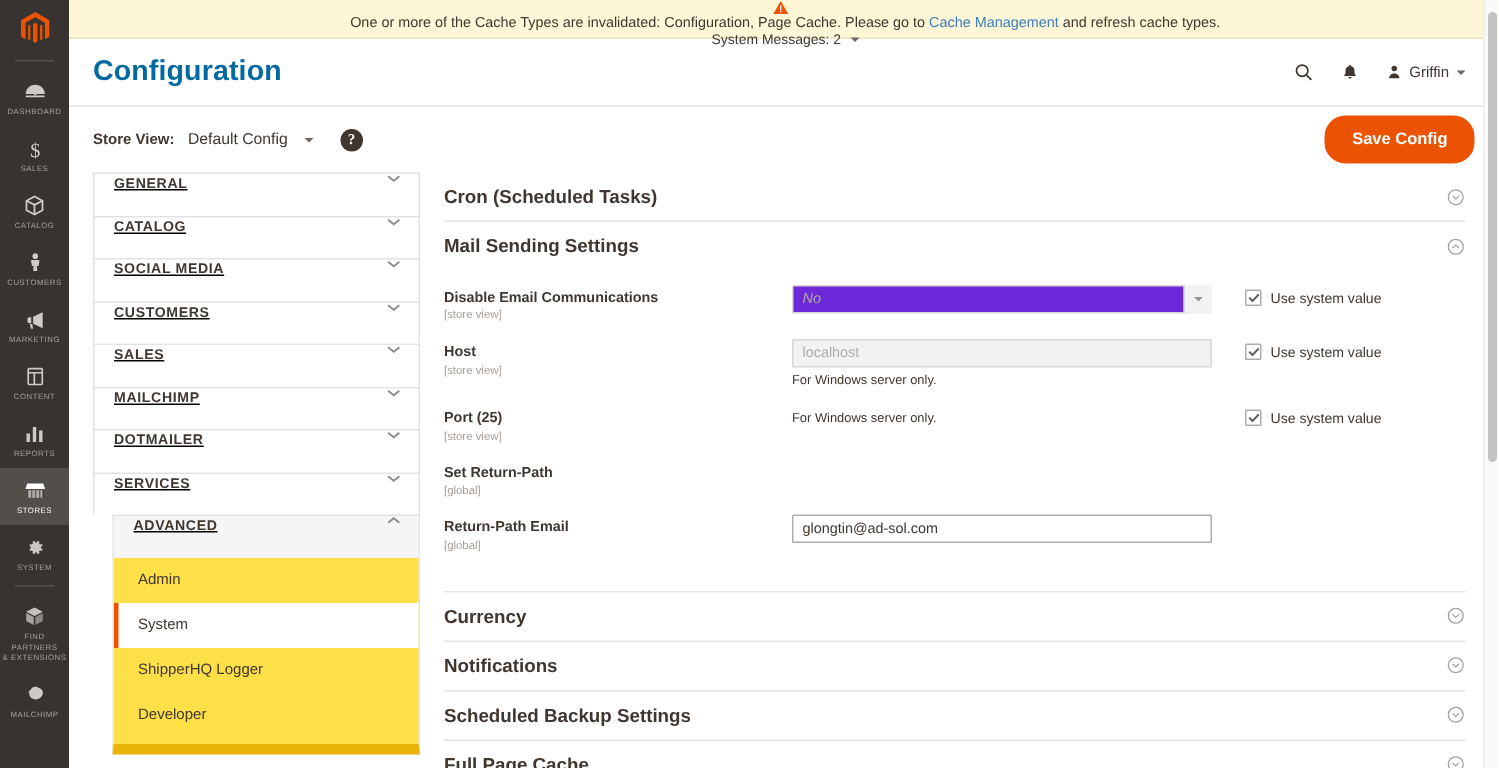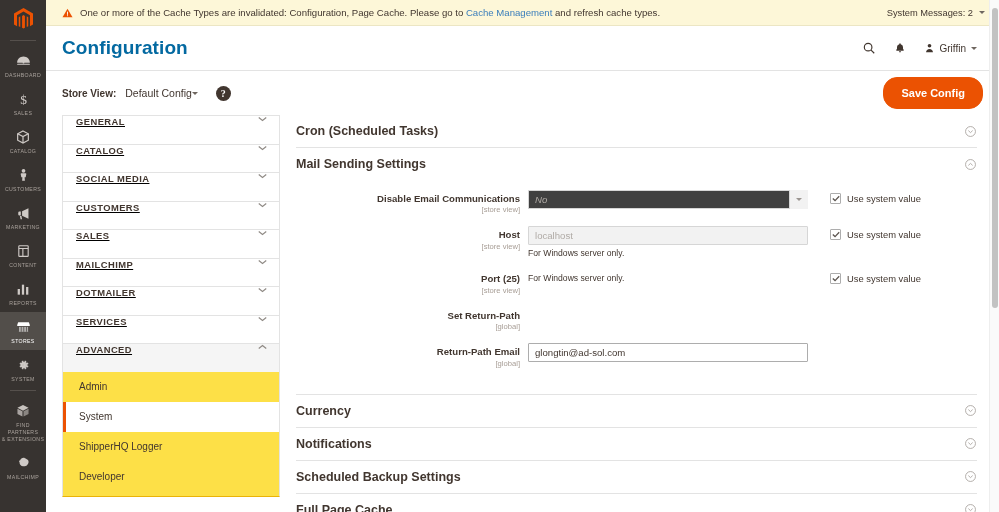--- a/index.html
+++ b/index.html
@@ -60,20 +60,21 @@
 
   
   .msgbar {
     height: 26px;
     background: #fdf7d8;
     border-bottom: 1px solid #ece6c4;
     display: flex; align-items: center;
     padding: 0 14px 0 16px;
     font-size: 9.6px;
     color: #41362f;
+    flex-direction: column;
   }
   .warn-ico { margin-right: 7px; display:flex; align-items:center; }
   .msgbar a { color: #3a7ebb; text-decoration: none; }
   .msg-text { flex: 1; }
   .sysmsg { display: flex; align-items: center; gap: 6px; font-size: 9.3px; color:#41362f; cursor:pointer;}
   .caret-sm {
     width: 0; height: 0;
     border-left: 3.2px solid transparent;
     border-right: 3.2px solid transparent;
     border-top: 3.6px solid #6e665f;
@@ -96,21 +97,21 @@
   .user-name { font-size: 10px; color:#41362f; }
 
   
   .sv-bar {
     height: 44px;
     display: flex; align-items: center;
     padding: 0 16px 0 16px;
   }
   .sv-label { font-size: 10px; font-weight: bold; color:#41362f; margin-right: 9px; }
   .sv-select {
-    display:flex; align-items:center; gap:0;
+    display:flex; align-items:center; gap:11px;
     font-size: 10.5px; color: #41362f; cursor:pointer;
   }
   .help-ico {
     width: 15px; height: 15px; border-radius: 50%;
     background: #41362f; color: #fff;
     font-size: 10px; font-weight: bold;
     display:flex; align-items:center; justify-content:center;
     margin-left: 18px; cursor:pointer;
     font-family: "Liberation Serif", serif;
   }
@@ -130,21 +131,21 @@
   .cols { display: flex; padding: 0 22px 0 16px; }
   .col-left { width: 218px; min-width: 218px; }
   .col-right { flex: 1; padding-left: 16px; }
 
   
   .acc-item {
     border: 1px solid #e3e3e3;
     border-bottom: none;
     background: #fff;
   }
-  .acc-item:last-child { border-bottom: 1px solid #eab308; }
+  .acc-item:last-child { border-bottom: 7px solid #eab308; margin-left: 13px; }
   .acc-head {
     height: 27.5px;
     display:flex; align-items:flex-start;
     padding: 0 12px 0 13px;
     cursor: pointer;
     text-decoration: underline;
   }
   .acc-item.open > .acc-head { background: #f5f5f5; }
   .acc-title {
     font-size: 9.4px; font-weight: bold; color:#41362f;
@@ -175,21 +176,21 @@
     cursor: pointer;
   }
   .sect-title { font-size: 12.5px; font-weight: bold; color:#41362f; }
   .sect-toggle { margin-left:auto; display:flex; }
 
   
   .fields { padding: 10px 0 14px 0; }
   .frow { display:flex; align-items:flex-start; margin-bottom: 12px; }
   .flabel {
     width: 232px; min-width: 232px;
-    text-align: right;
+    text-align: left;
     padding-right: 8px;
     padding-top: 3px;
   }
   .flabel .lt {
     display:block;
     font-size: 9.6px; font-weight: bold; color:#41362f;
     line-height: 1.25;
   }
   .flabel .ls {
     display:block;
@@ -217,21 +218,21 @@
   .sel {
     width: 100%; height: 19px;
     border: 1px solid #adadad;
     border-radius: 1px;
     background: #fff;
     font-size: 9.6px; color: #41362f;
     padding: 0 26px 0 6px;
     line-height: 17px;
   }
   .sel.disabled {
-    background: #404040; border-color:#d6d6d6; color:#b0aba6;font-style:italic;
+    background: #6d28d9; border-color:#d6d6d6; color:#b0aba6;font-style:italic;
   }
   .sel-btn {
     position: absolute; top: 0; right: 0;
     width: 19px; height: 19px;
     border-left: 1px solid #d6d6d6;
     background: #f2f2f2;
     display:flex; align-items:center; justify-content:center;
   }
   .sel-arrow {
     width:0;height:0;

